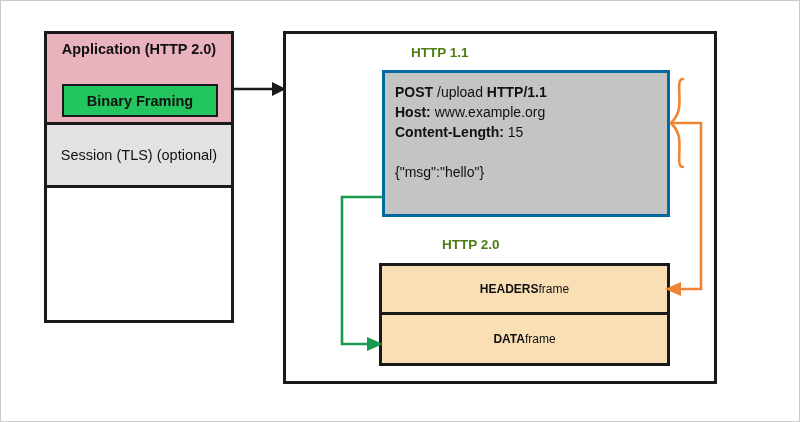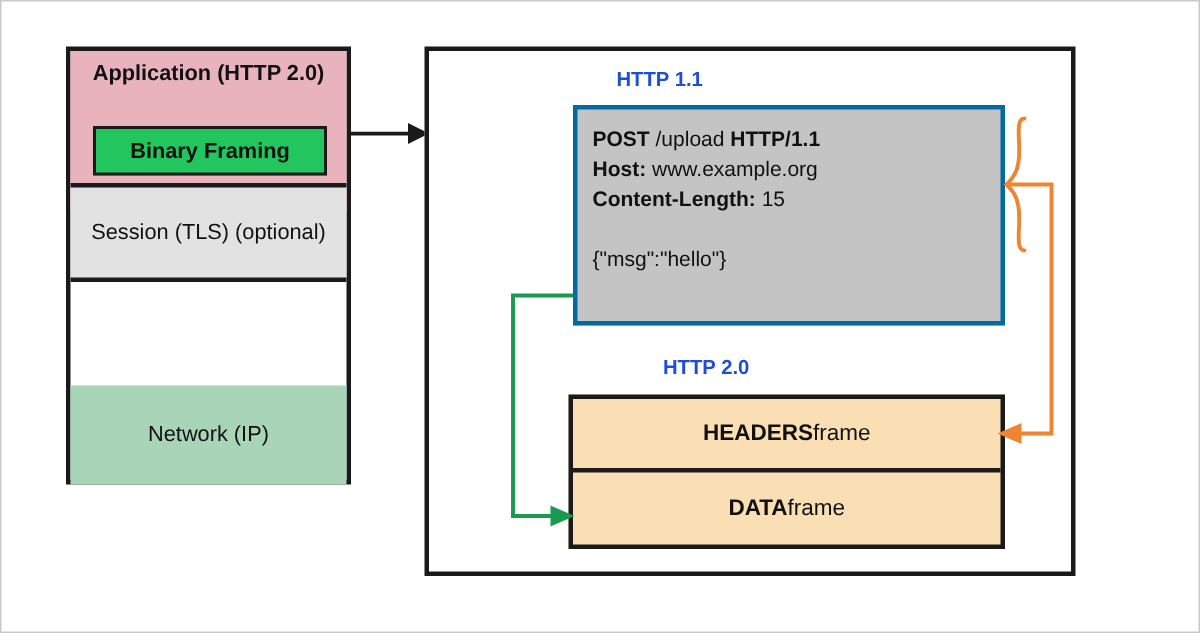--- a/index.html
+++ b/index.html
@@ -104,21 +104,21 @@
     height: 353px;
     border: 3px solid #1a1a1a;
     box-sizing: border-box;
     background: #ffffff;
   }
 
   .section-label {
     position: absolute;
     font-size: 13.5px;
     font-weight: bold;
-    color: #1d4ed8;
+    color: #4d7c0f;
     white-space: nowrap;
     padding-left: 32px;
   }
   #label-http11 { left: 378px; top: 44px; }
   #label-http20 { left: 378px; top: 236px; margin-left: 31px; }
 
   
   #http11-box {
     position: absolute;
     left: 381px;
@@ -154,21 +154,21 @@
   }
   .frame-row {
     position: absolute;
     left: 0;
     width: 100%;
     height: 50%;
     box-sizing: border-box;
     display: flex;
     align-items: center;
     justify-content: center;
-    font-size: 15px;
+    font-size: 12px;
     color: #111111;
     white-space: nowrap;
   }
   #frame-headers { top: 0; border-bottom: 3px solid #1a1a1a; }
   #frame-data { top: 50%; }
   .frame-row .b { font-weight: bold; }
   .frame-row .r { font-weight: normal; }
 
   
   .connector {
@@ -193,23 +193,20 @@
 
     <div id="binary-framing">
       <span>Binary Framing</span>
     </div>
 
     <div class="layer layer-session">
       <span>Session (TLS) (optional)</span>
     </div>
 
 
-    <div class="layer layer-network">
-      <span>Network (IP)</span>
-    </div>
   </div>
 
   <svg id="stack-arrow" viewBox="0 0 52 16">
     <line x1="0" y1="8" x2="40" y2="8" stroke="#1a1a1a" stroke-width="2.5"></line>
     <polygon points="38,1 52,8 38,15" fill="#1a1a1a"></polygon>
   </svg>
 
   <div id="panel"></div>
 
   <div class="section-label" id="label-http11">HTTP 1.1</div>

